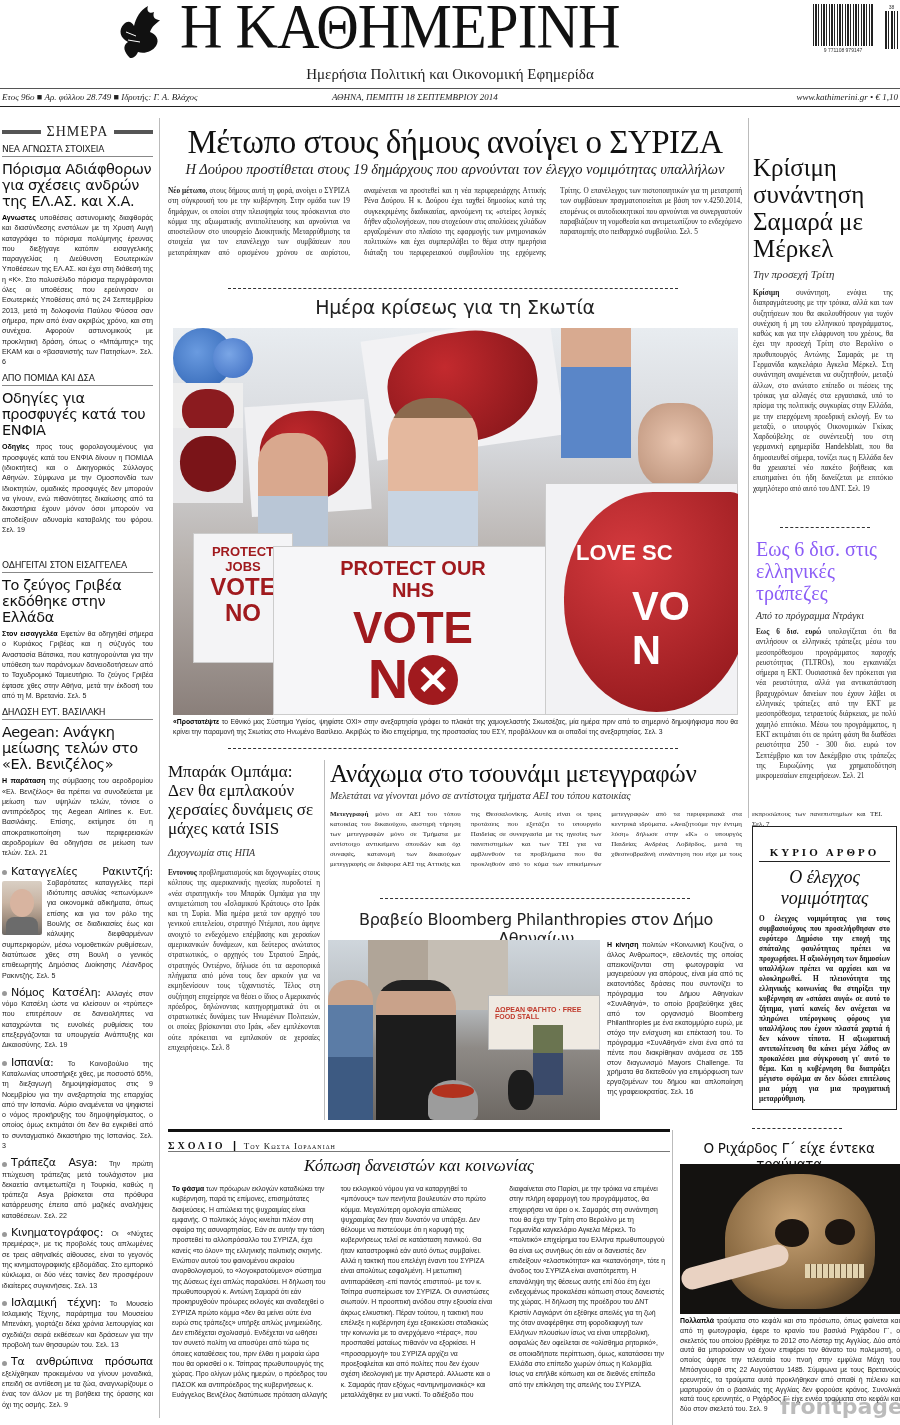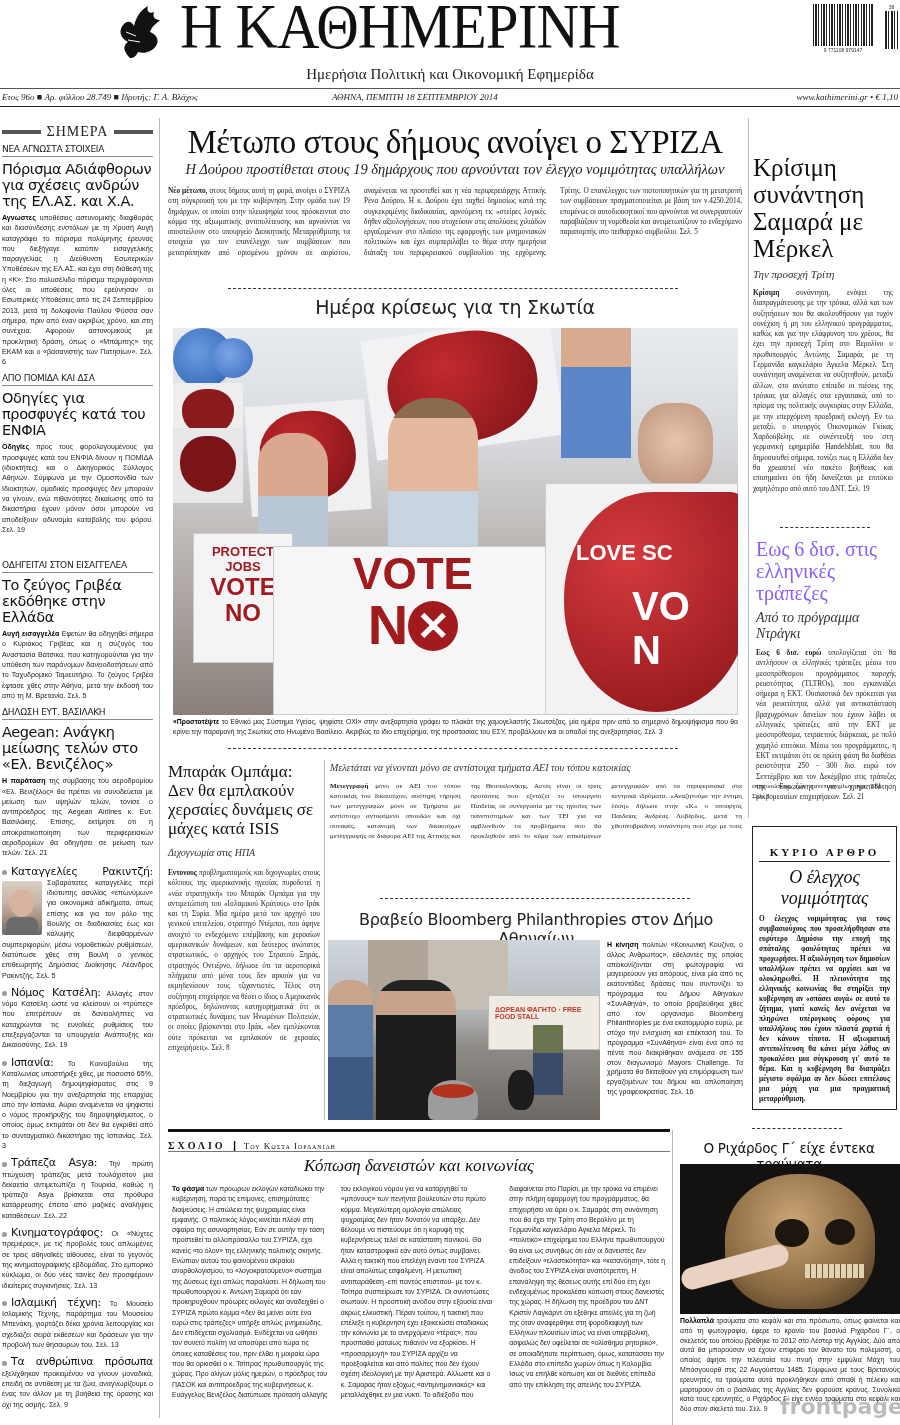--- a/index.html
+++ b/index.html
@@ -59,21 +59,21 @@
 
   <div style="margin-bottom:6px;">
     <div class="kicker">ΑΠΟ ΠΟΜΙΔΑ ΚΑΙ ΔΣΑ</div>
     <div class="side-head">Οδηγίες για προσφυγές κατά του ΕΝΦΙΑ</div>
     <div class="body-txt"><b>Οδηγίες</b><span> προς τους φορολογουμένους για προσφυγές κατά του ΕΝΦΙΑ δίνουν η ΠΟΜΙΔΑ (ιδιοκτήτες) και ο Δικηγορικός Σύλλογος Αθηνών. Σύμφωνα με την Ομοσπονδία των Ιδιοκτητών, ομαδικές προσφυγές δεν μπορούν να γίνουν, ενώ πιθανότητες δικαίωσης από τα δικαστήρια έχουν μόνον όσοι μπορούν να αποδείξουν αδυναμία καταβολής του φόρου. Σελ. 19</span></div>
   </div>
 
   <div style="margin-bottom:6px;margin-top:25px;">
     <div class="kicker">ΟΔΗΓΕΙΤΑΙ ΣΤΟΝ ΕΙΣΑΓΓΕΛΕΑ</div>
     <div class="side-head">Το ζεύγος Γριβέα εκδόθηκε στην Ελλάδα</div>
-    <div class="body-txt"><b>Αυγή εισαγγελέα</b><span> Εφετών θα οδηγηθεί σήμερα ο Κυριάκος Γριβέας και η σύζυγός του Αναστασία Βάτσικα, που κατηγορούνται για την υπόθεση των παράνομων δανειοδοτήσεων από το Ταχυδρομικό Ταμιευτήριο. Το ζεύγος Γριβέα έφτασε χθες στην Αθήνα, μετά την έκδοσή του από τη Μ. Βρετανία. Σελ. 5</span></div>
+    <div class="body-txt"><b>Στον εισαγγελέα</b><span> Εφετών θα οδηγηθεί σήμερα ο Κυριάκος Γριβέας και η σύζυγός του Αναστασία Βάτσικα, που κατηγορούνται για την υπόθεση των παράνομων δανειοδοτήσεων από το Ταχυδρομικό Ταμιευτήριο. Το ζεύγος Γριβέα έφτασε χθες στην Αθήνα, μετά την έκδοσή του από τη Μ. Βρετανία. Σελ. 5</span></div>
   </div>
 
   <div style="margin-bottom:8px;">
     <div class="kicker">ΔΗΛΩΣΗ ΕΥΤ. ΒΑΣΙΛΑΚΗ</div>
     <div class="side-head">Aegean: Ανάγκη μείωσης τελών στο «Ελ. Βενιζέλος»</div>
     <div class="body-txt"><b>Η παράταση</b><span> της σύμβασης του αεροδρομίου «Ελ. Βενιζέλος» θα πρέπει να συνοδεύεται με μείωση των υψηλών τελών, τόνισε ο αντιπρόεδρος της Aegean Airlines κ. Ευτ. Βασιλάκης. Επίσης, εκτίμησε ότι η αποκρατικοποίηση των περιφερειακών αεροδρομίων θα οδηγήσει σε μείωση των τελών. Σελ. 21</span></div>
   </div>
 
   <div style="margin-bottom:7px;">
     <div class="body-txt">
@@ -137,20 +137,21 @@
 
   <div style="position:absolute;left:85px;top:105px;width:70px;height:140px;background:linear-gradient(180deg,#d9a88e 0 45%,#b9c6d6 45%);border-radius:30px 30px 0 0;"></div>
   <div style="position:absolute;left:215px;top:70px;width:90px;height:170px;background:linear-gradient(180deg,#8b6a4e 0 12%,#e4b89e 12% 55%,#c8d4e2 55%);border-radius:40px 40px 0 0;"></div>
   <div style="position:absolute;left:388px;top:0;width:70px;height:130px;background:linear-gradient(180deg,#d8aa90 0 30%,#5a86c8 30%);"></div>
   <div style="position:absolute;left:465px;top:75px;width:75px;height:85px;background:radial-gradient(circle at 50% 45%,#e8c4ae,#b88e76);border-radius:40%;"></div>
 
   <div style="position:absolute;left:20px;top:205px;width:100px;height:130px;background:#f4f4f6;border:1px solid #ccc;">
     <div style="color:#a01a1e;font:bold 13px 'Liberation Sans',sans-serif;text-align:center;margin-top:10px;line-height:15px;">PROTECT<br>JOBS<br><span style="font-size:24px;line-height:26px;">VOTE<br>NO</span></div>
   </div>
   <div style="position:absolute;left:100px;top:218px;width:280px;height:169px;background:#f6f6f8;border:1px solid #ccc;">
+    <div style="color:#a01a1e;font:bold 20px 'Liberation Sans',sans-serif;text-align:center;margin-top:10px;line-height:22px;">PROTECT OUR<br>NHS</div>
     <div style="color:#a01a1e;font:bold 44px 'Liberation Sans',sans-serif;text-align:center;line-height:46px;margin-top:4px;">VOTE</div>
     <div style="color:#a01a1e;font:bold 56px 'Liberation Sans',sans-serif;text-align:center;line-height:56px;">N<span style="display:inline-block;width:50px;height:50px;border-radius:50%;background:#a01a1e;color:#fff;font-size:40px;line-height:50px;vertical-align:top;margin-top:4px;">✕</span></div>
   </div>
   <div style="position:absolute;left:372px;top:155px;width:193px;height:232px;background:#f2f2f4;border:1px solid #ccc;">
     <div style="position:absolute;left:18px;top:8px;width:185px;height:220px;border-radius:48% 10% 50% 50%;background:radial-gradient(circle at 35% 30%,#d53a3e,#8a1418);"></div>
     <div style="position:absolute;left:30px;top:56px;color:#fff;font:bold 22px 'Liberation Sans',sans-serif;">LOVE SC</div>
     <div style="position:absolute;left:86px;top:100px;color:#fff;font:bold 40px 'Liberation Sans',sans-serif;line-height:44px;">VO<br>N</div>
   </div>
 </div>
 <div class="abs body-txt" style="left:173px;top:717px;width:565px;font-size:6.8px;line-height:9.5px;"><b>«Προστατέψτε</b><span> το Εθνικό μας Σύστημα Υγείας, ψηφίστε ΟΧΙ» στην ανεξαρτησία γράφει το πλακάτ της χαμογελαστής Σκωτσέζας, μία ημέρα πριν από το σημερινό δημοψήφισμα που θα κρίνει την παραμονή της Σκωτίας στο Ηνωμένο Βασίλειο. Ακριβώς το ίδιο επιχείρημα, της προστασίας του ΕΣΥ, προβάλλουν και οι οπαδοί της ανεξαρτησίας. Σελ. 3</span></div>
@@ -158,39 +159,40 @@
 
 <div class="vrule" style="left:748px;top:118px;height:700px;"></div>
 <div class="abs" style="left:753px;top:124px;width:140px;margin-top:30px;">
   <div class="serif" style="font-size:25px;line-height:27px;color:#111;">Κρίσιμη συνάντηση Σαμαρά με Μέρκελ</div>
   <div class="serif" style="font-size:11px;font-style:italic;color:#333;margin:6px 0 8px;">Την προσεχή Τρίτη</div>
   <div class="serif-body"><b>Κρίσιμη</b><span> συνάντηση, ενόψει της διαπραγμάτευσης με την τρόικα, αλλά και των συζητήσεων που θα ακολουθήσουν για τυχόν συνέχιση ή μη του ελληνικού προγράμματος, καθώς και για την ελάφρυνση του χρέους, θα έχει την προσεχή Τρίτη στο Βερολίνο ο πρωθυπουργός Αντώνης Σαμαράς με τη Γερμανίδα καγκελάριο Αγκελα Μέρκελ. Στη συνάντηση αναμένεται να συζητηθούν, μεταξύ άλλων, στο ανώτατο επίπεδο οι πιέσεις της τρόικας για αλλαγές στα εργασιακά, υπό το πρίσμα της πολιτικής συγκυρίας στην Ελλάδα, με την επερχόμενη προεδρική εκλογή. Εν τω μεταξύ, ο υπουργός Οικονομικών Γκίκας Χαρδούβελης σε συνέντευξή του στη γερμανική εφημερίδα Handelsblatt, που θα δημοσιευθεί σήμερα, τονίζει πως η Ελλάδα δεν θα χρειαστεί νέο πακέτο βοήθειας και επισημαίνει ότι ήδη δανείζεται με επιτόκιο χαμηλότερο από αυτό του ΔΝΤ. Σελ. 19</span></div>
 </div>
 <div class="abs dash" style="left:780px;top:527px;width:90px;"></div>
 <div class="abs" style="left:756px;top:538px;width:140px;">
   <div class="serif" style="font-size:20px;line-height:22px;color:#8b5cf6;">Εως 6 δισ. στις ελληνικές τράπεζες</div>
-  <div class="serif" style="font-size:14px;font-style:italic;color:#333;margin:6px 0 6px;">Από το πρόγραμμα Ντράγκι</div>
+  <div class="serif" style="font-size:10px;font-style:italic;color:#333;margin:6px 0 6px;">Από το πρόγραμμα Ντράγκι</div>
   <div class="serif-body"><b>Εως 6 δισ. ευρώ</b><span> υπολογίζεται ότι θα αντλήσουν οι ελληνικές τράπεζες μέσω του μεσοπρόθεσμου προγράμματος παροχής ρευστότητας (TLTROs), που εγκαινιάζει σήμερα η ΕΚΤ. Ουσιαστικά δεν πρόκειται για νέα ρευστότητα, αλλά για αντικατάσταση βραχυχρόνιων δανείων που έχουν λάβει οι ελληνικές τράπεζες από την ΕΚΤ με μεσοπρόθεσμα, τετραετούς διάρκειας, με πολύ χαμηλό επιτόκιο. Μέσω του προγράμματος, η ΕΚΤ εκτιμάται ότι σε πρώτη φάση θα διαθέσει ρευστότητα 250 - 300 δισ. ευρώ τον Σεπτέμβριο και τον Δεκέμβριο στις τράπεζες της Ευρωζώνης για χρηματοδότηση μικρομεσαίων επιχειρήσεων. Σελ. 21</span></div>
 </div>
 
 <div class="abs" style="left:752px;top:826px;width:145px;height:284px;border:1.5px solid #222;padding:19px 6px;">
   <div class="serif" style="font-size:11px;font-weight:bold;letter-spacing:3px;text-align:center;border-bottom:1px solid #222;padding-bottom:3px;">ΚΥΡΙΟ ΑΡΘΡΟ</div>
   <div class="serif" style="font-size:18px;line-height:21px;font-style:italic;text-align:center;margin:5px 0 5px;">Ο έλεγχος νομιμότητας</div>
   <div class="serif-body" style="font-weight:bold;color:#111;font-size:7.3px;line-height:10px;">Ο έλεγχος νομιμότητας για τους συμβασιούχους που προσελήφθησαν στο ευρύτερο Δημόσιο την εποχή της σπάταλης φαυλότητας πρέπει να προχωρήσει. Η αξιολόγηση των δημοσίων υπαλλήλων πρέπει να αρχίσει και να ολοκληρωθεί. Η πλειονότητα της ελληνικής κοινωνίας θα στηρίξει την κυβέρνηση αν «σπάσει αυγά» σε αυτό το ζήτημα, γιατί κανείς δεν ανέχεται να πληρώνει υπέρογκους φόρους για υπαλλήλους που έχουν πλαστά χαρτιά ή δεν κάνουν τίποτα. Η αξιωματική αντιπολίτευση θα κάνει μέγα λάθος αν προκαλέσει μια σύγκρουση γι' αυτό το θέμα. Και η κυβέρνηση θα διαπράξει μέγιστο σφάλμα αν δεν δώσει επιτέλους μια μάχη για μια πραγματική μεταρρύθμιση.</div>
 </div>
 <div class="abs dash" style="left:752px;top:1128px;width:90px;"></div>
 
 <div class="abs" style="left:168px;top:762px;width:152px;">
   <div class="serif" style="font-size:17px;line-height:19px;color:#111;">Μπαράκ Ομπάμα: Δεν θα εμπλακούν χερσαίες δυνάμεις σε μάχες κατά ISIS</div>
   <div class="serif" style="font-size:10px;font-style:italic;color:#333;margin:9px 0 10px;">Διχογνωμία στις ΗΠΑ</div>
   <div class="serif-body"><b>Εντονους</b><span> προβληματισμούς και διχογνωμίες στους κόλπους της αμερικανικής ηγεσίας πυροδοτεί η «νέα στρατηγική» του Μπαράκ Ομπάμα για την αντιμετώπιση του «Ισλαμικού Κράτους» στο Ιράκ και τη Συρία. Μία ημέρα μετά τον αρχηγό του γενικού επιτελείου, στρατηγό Ντέμπσι, που άφηνε ανοιχτό το ενδεχόμενο επέμβασης και χερσαίων αμερικανικών δυνάμεων, και δεύτερος ανώτατος στρατιωτικός, ο αρχηγός του Στρατού Ξηράς, στρατηγός Οντιέρνο, δήλωσε ότι τα αεροπορικά πλήγματα από μόνα τους δεν αρκούν για να εκμηδενίσουν τους τζιχαντιστές. Τέλος στη συζήτηση επιχείρησε να θέσει ο ίδιος ο Αμερικανός πρόεδρος, δηλώνοντας κατηγορηματικά ότι οι στρατιωτικές δυνάμεις των Ηνωμένων Πολιτειών, οι οποίες βρίσκονται στο Ιράκ, «δεν εμπλέκονται ούτε πρόκειται να εμπλακούν σε χερσαίες επιχειρήσεις». Σελ. 8</span></div>
 </div>
 <div class="vrule" style="left:324px;top:760px;height:360px;"></div>
 
 <div class="abs" style="left:330px;top:760px;width:412px;">
+  <div class="serif" style="font-size:25px;line-height:28px;color:#111;letter-spacing:-0.3px;">Ανάχωμα στο τσουνάμι μετεγγραφών</div>
   <div class="serif" style="font-size:10px;font-style:italic;color:#333;margin:2px 0 8px;">Μελετάται να γίνονται μόνο σε αντίστοιχα τμήματα ΑΕΙ του τόπου κατοικίας</div>
   <div class="serif-body cols3" style="height:64px;column-gap:10px;font-size:7px;line-height:10px;"><b>Μετεγγραφή</b><span> μόνο σε ΑΕΙ του τόπου κατοικίας του δικαιούχου, αυστηρή τήρηση των μετεγγραφών μόνο σε Τμήματα με αντίστοιχο αντικείμενο σπουδών και όχι συναφές, κατανομή των δικαιούχων μετεγγραφής σε διάφορα ΑΕΙ της Αττικής και της Θεσσαλονίκης. Αυτές είναι οι τρεις προτάσεις που εξετάζει το υπουργείο Παιδείας σε συνεργασία με τις ηγεσίες των πανεπιστημίων και των ΤΕΙ για να αμβλυνθούν τα προβλήματα που θα προκληθούν από το κύμα των επικείμενων μετεγγραφών από τα περιφερειακά στα κεντρικά ιδρύματα. «Αναζητούμε την έντιμη λύση» δήλωσε στην «Κ» ο υπουργός Παιδείας Ανδρέας Λοβέρδος, μετά τη χθεσινοβραδινή συνάντηση που είχε με τους εκπροσώπους των πανεπιστημίων και ΤΕΙ. Σελ. 7</span></div>
 </div>
 <div class="abs dash" style="left:380px;top:898px;width:310px;"></div>
 
 <div class="abs cond" style="left:330px;top:910px;width:412px;text-align:center;font-size:16px;color:#222;">Βραβείο Bloomberg Philanthropies στον Δήμο Αθηναίων</div>
 <div class="photo" style="left:328px;top:940px;width:272px;height:180px;background:linear-gradient(180deg,#cfd6dc 0%,#b9bec2 35%,#8e8a86 60%,#6d6863 100%);">
   <div style="position:absolute;left:40px;top:0;width:80px;height:90px;background:#b0a598;"></div>
   <div style="position:absolute;left:100px;top:0;width:80px;height:70px;background:#c5beb4;"></div>
   <div style="position:absolute;left:160px;top:55px;width:112px;height:55px;background:#efeae2;border:1px solid #bbb;">

